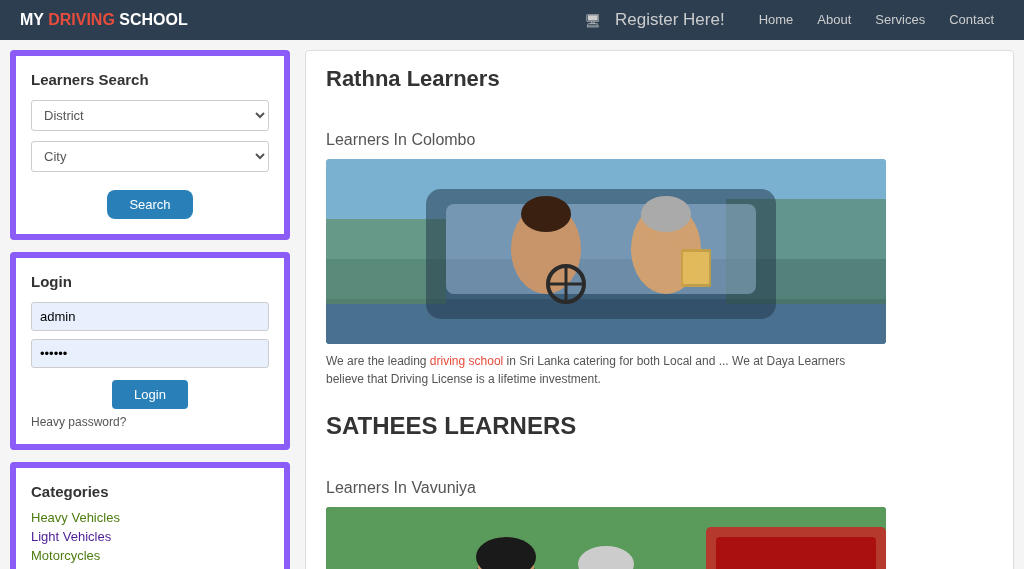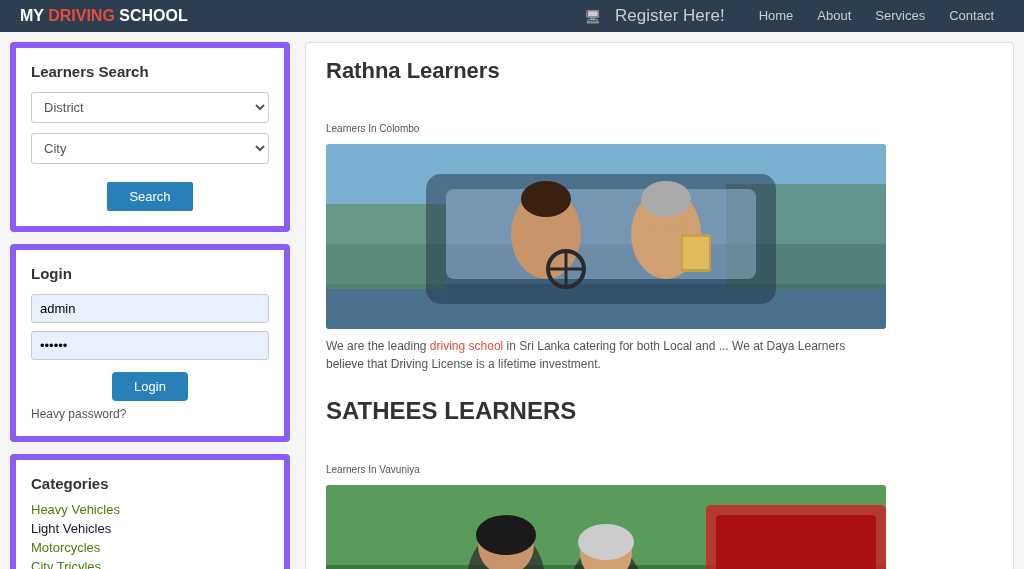--- a/index.html
+++ b/index.html
@@ -4,21 +4,21 @@
   <style>
     * { box-sizing: border-box; margin: 0; padding: 0; }
     body { font-family: Arial, sans-serif; font-size: 14px; background: #f5f5f5; color: #333; }
 
     
     nav {
       background: #2c3e50;
       display: flex;
       align-items: center;
       padding: 0 20px;
-      height: 32px;
+      height: 40px;
     }
     .nav-logo {
       font-size: 16px;
       font-weight: bold;
       color: #fff;
       margin-right: auto;
     }
     .nav-logo span.my { color: #fff; }
     .nav-logo span.driving { color: #e74c3c; }
     .nav-logo span.school { color: #fff; }
@@ -84,21 +84,21 @@
       margin-bottom: 10px;
       appearance: auto;
     }
     .search-btn {
       display: block;
       margin: 8px auto 0;
       background: #2980b9;
       color: #fff;
       border: none;
       padding: 7px 22px;
-      border-radius: 2px;
+      border-radius: 8px;
       font-size: 13px;
       cursor: pointer;
     }
 
     
     .login-box input[type="text"],
     .login-box input[type="password"] {
       width: 100%;
       padding: 6px 8px;
       border: 1px solid #ccc;
@@ -138,21 +138,21 @@
     }
     .categories-box ul li {
       margin-bottom: 4px;
       font-size: 13px;
     }
     .categories-box ul li a {
       color: #4d7c0f;
       text-decoration: none;
     }
     .categories-box ul li a.active {
-      color: #0f172a;
+      color: #4c1d95;
       margin-top: 11px;
     }
 
     
     .main-content {
       flex: 1;
       background: #fff;
       padding: 15px 20px;
       border: 1px solid #ddd;
       border-radius: 4px;
@@ -166,21 +166,21 @@
       font-size: 22px;
       color: #333;
       margin-bottom: 4px;
       font-weight: bold;
     }
     .listing h2.uppercase {
       text-transform: uppercase;
       font-size: 24px;
     }
     .listing .subtitle {
-      font-size: 10px;
+      font-size: 16px;
       color: #555;
       margin-bottom: 10px;
       margin-top: 39px;
     }
     .listing-image {
       width: 100%;
       max-width: 560px;
       height: 185px;
       background: linear-gradient(to right, #87ceeb 0%, #5da8d4 40%, #4a90c4 100%);
       border-radius: 4px;

